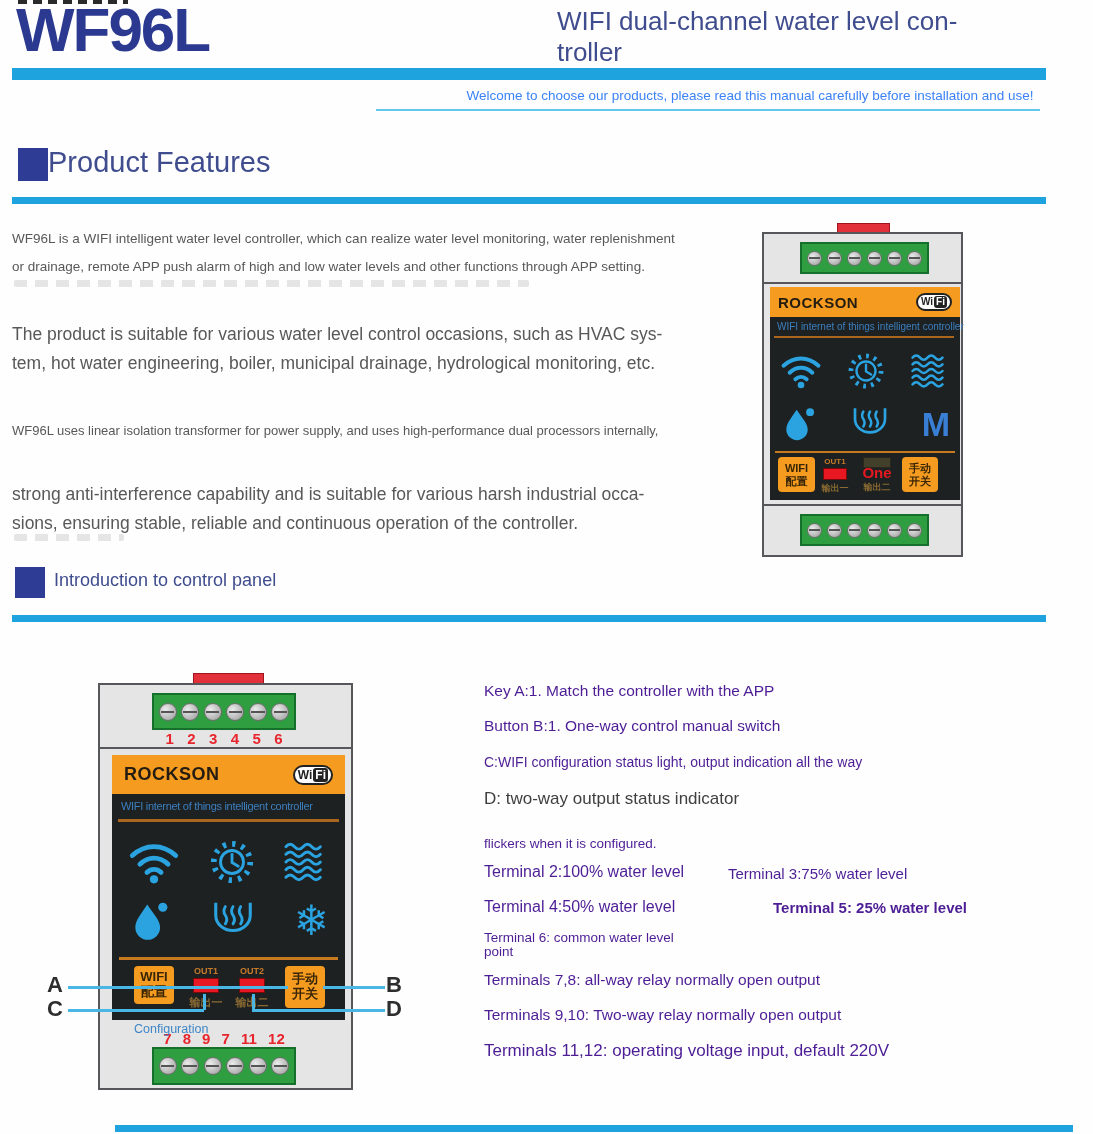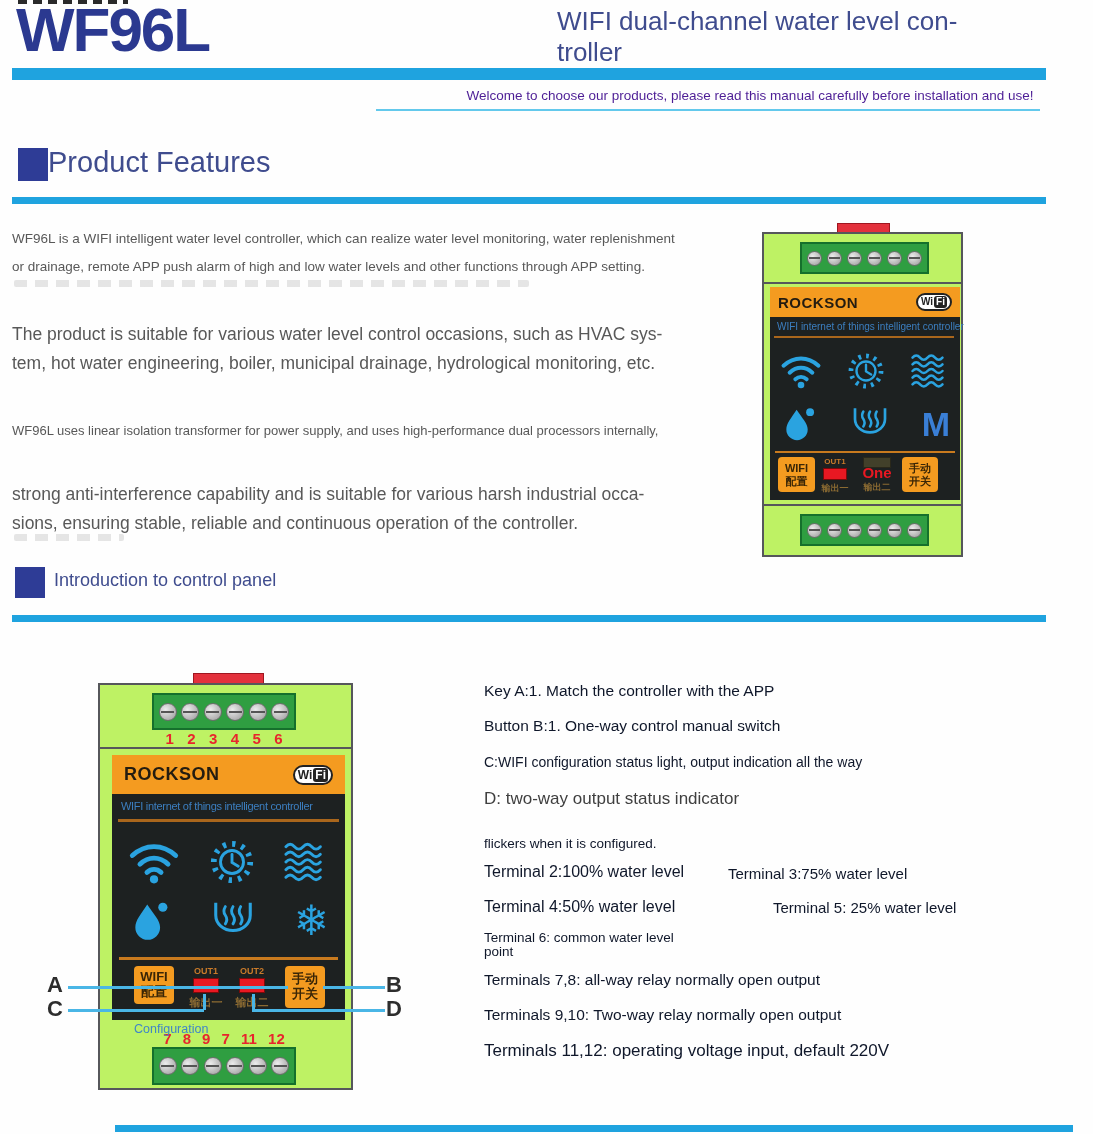--- a/index.html
+++ b/index.html
@@ -7,21 +7,21 @@
         font-family:"Liberation Sans", sans-serif;}
   .abs{position:absolute;}
   .cyanbar{background:#1fa3df;}
   .thinline{background:#63c9ec;}
   .heading{color:#3f4c8e;}
   .sq{background:#2e3c96;}
   .body-txt{color:#585858;white-space:nowrap;}
   .ghost{background:repeating-linear-gradient(90deg, rgba(140,140,140,.22) 0 13px, rgba(255,255,255,0) 13px 21px);
          border-radius:2px;}
   
-  .dev{position:absolute;background:#bef264;border:2px solid #56575b;box-sizing:border-box;}
+  .dev{position:absolute;background:#e5e5e5;border:2px solid #56575b;box-sizing:border-box;}
   .tab{position:absolute;background:#e3313c;border:1px solid #9f1620;z-index:0;}
   .tblock{position:absolute;background:#2f9e41;border:2px solid #15702c;box-sizing:border-box;
           display:flex;align-items:center;justify-content:space-evenly;}
   .screw{border-radius:50%;background:radial-gradient(circle at 35% 35%, #ececec, #989898);
          border:1px solid #6d6d6d;position:relative;flex:none;}
   .screw::after{content:"";position:absolute;left:8%;right:8%;top:45%;height:2px;background:#555;}
   .divline{position:absolute;left:0;right:0;background:#56575b;}
   .ohead{position:absolute;background:#f49b20;display:flex;align-items:center;justify-content:space-between;
          box-sizing:border-box;}
   .brand{font-weight:bold;color:#241c10;letter-spacing:.5px;}
@@ -39,41 +39,41 @@
         box-sizing:border-box;}
   .outcol{position:absolute;display:flex;flex-direction:column;align-items:center;}
   .outlbl{color:#c87a2a;font-weight:bold;}
   .led{background:#e81822;border:1px solid #7a0a0a;}
   .darkled{background:#42402a;border:1px solid #2a281a;}
   .outsub{color:#8a6a32;font-weight:bold;}
   .one{color:#e81822;font-weight:bold;}
   .nums{position:absolute;display:flex;justify-content:space-evenly;color:#e8252d;font-weight:bold;}
   .callout{position:absolute;font-weight:bold;color:#2d2d2d;font-size:22px;}
   .cline{position:absolute;background:#4ab6e6;}
-  .keytxt{position:absolute;color:#0f172a;white-space:nowrap;}
+  .keytxt{position:absolute;color:#4c1d95;white-space:nowrap;}
   .cfg{position:absolute;color:#3f86c8;white-space:nowrap;z-index:5;}
   svg{display:block;}
 </style>
 </head>
 <body>
 
 <div class="page">
 
   <div class="abs" style="left:18px;top:0;width:110px;height:4px;background:repeating-linear-gradient(90deg,#2a2a2a 0 9px,transparent 9px 15px);"></div>
 
   <div class="abs" style="left:16px;top:-6px;font-size:62px;font-weight:bold;color:#2b3990;letter-spacing:-2px;">WF96L</div>
 
   <div class="abs heading" style="left:557px;top:6px;width:460px;font-size:26px;line-height:31px;">
     <div>WIFI dual-channel water level con-</div>
     <div>troller</div>
   </div>
 
   <div class="abs cyanbar" style="left:12px;top:68px;width:1034px;height:12px;"></div>
 
-  <div class="abs" style="left:450px;top:88px;width:600px;text-align:center;font-size:13.5px;color:#4c1d95;white-space:nowrap;">Welcome to choose our products, please read this manual carefully before installation and use!</div>
+  <div class="abs" style="left:450px;top:88px;width:600px;text-align:center;font-size:13.5px;color:#3b82f6;white-space:nowrap;">Welcome to choose our products, please read this manual carefully before installation and use!</div>
   <div class="abs thinline" style="left:376px;top:109px;width:664px;height:2px;"></div>
 
   <div class="abs sq" style="left:18px;top:148px;width:30px;height:33px;"></div>
   <div class="abs heading" style="left:48px;top:146px;font-size:29px;">Product Features</div>
   <div class="abs cyanbar" style="left:12px;top:197px;width:1034px;height:7px;"></div>
 
   <div class="abs body-txt" style="left:12px;top:231px;font-size:13.5px;">WF96L is a WIFI intelligent water level controller, which can realize water level monitoring, water replenishment</div>
   <div class="abs body-txt" style="left:12px;top:259px;font-size:13.5px;">or drainage, remote APP push alarm of high and low water levels and other functions through APP setting.</div>
   <div class="abs ghost" style="left:14px;top:280px;width:515px;height:7px;"></div>
 
@@ -316,21 +316,21 @@
   <div class="cfg" style="left:134px;top:980px;font-size:12.5px;margin-top:42px;">Configuration</div>
 
   <div class="keytxt" style="left:484px;top:682px;font-size:15.5px;">Key A:1. Match the controller with the APP</div>
   <div class="keytxt" style="left:484px;top:717px;font-size:15.5px;">Button B:1. One-way control manual switch</div>
   <div class="keytxt" style="left:484px;top:754px;font-size:14px;">C:WIFI configuration status light, output indication all the way</div>
   <div class="keytxt" style="left:484px;top:789px;font-size:17px;color:#3f3f3f;">D: two-way output status indicator</div>
   <div class="keytxt" style="left:484px;top:836px;font-size:13.5px;">flickers when it is configured.</div>
   <div class="keytxt" style="left:484px;top:863px;font-size:16px;">Terminal 2:100% water level</div>
   <div class="keytxt" style="left:728px;top:865px;font-size:15px;">Terminal 3:75% water level</div>
   <div class="keytxt" style="left:484px;top:898px;font-size:16px;">Terminal 4:50% water level</div>
-  <div class="keytxt" style="left:773px;top:899px;font-size:15px;">Terminal 5: 25% water level</div>
+  <div class="keytxt" style="left:773px;top:899px;font-size:15px;font-weight:bold;">Terminal 5: 25% water level</div>
   <div class="keytxt" style="left:484px;top:930px;font-size:13.5px;">Terminal 6: common water level</div>
   <div class="keytxt" style="left:484px;top:944px;font-size:13.5px;">point</div>
   <div class="keytxt" style="left:484px;top:971px;font-size:15.5px;">Terminals 7,8: all-way relay normally open output</div>
   <div class="keytxt" style="left:484px;top:1006px;font-size:15.5px;">Terminals 9,10: Two-way relay normally open output</div>
   <div class="keytxt" style="left:484px;top:1041px;font-size:17px;">Terminals 11,12: operating voltage input, default 220V</div>
 
   <div class="abs cyanbar" style="left:115px;top:1125px;width:958px;height:7px;"></div>
 
 </div>
 

